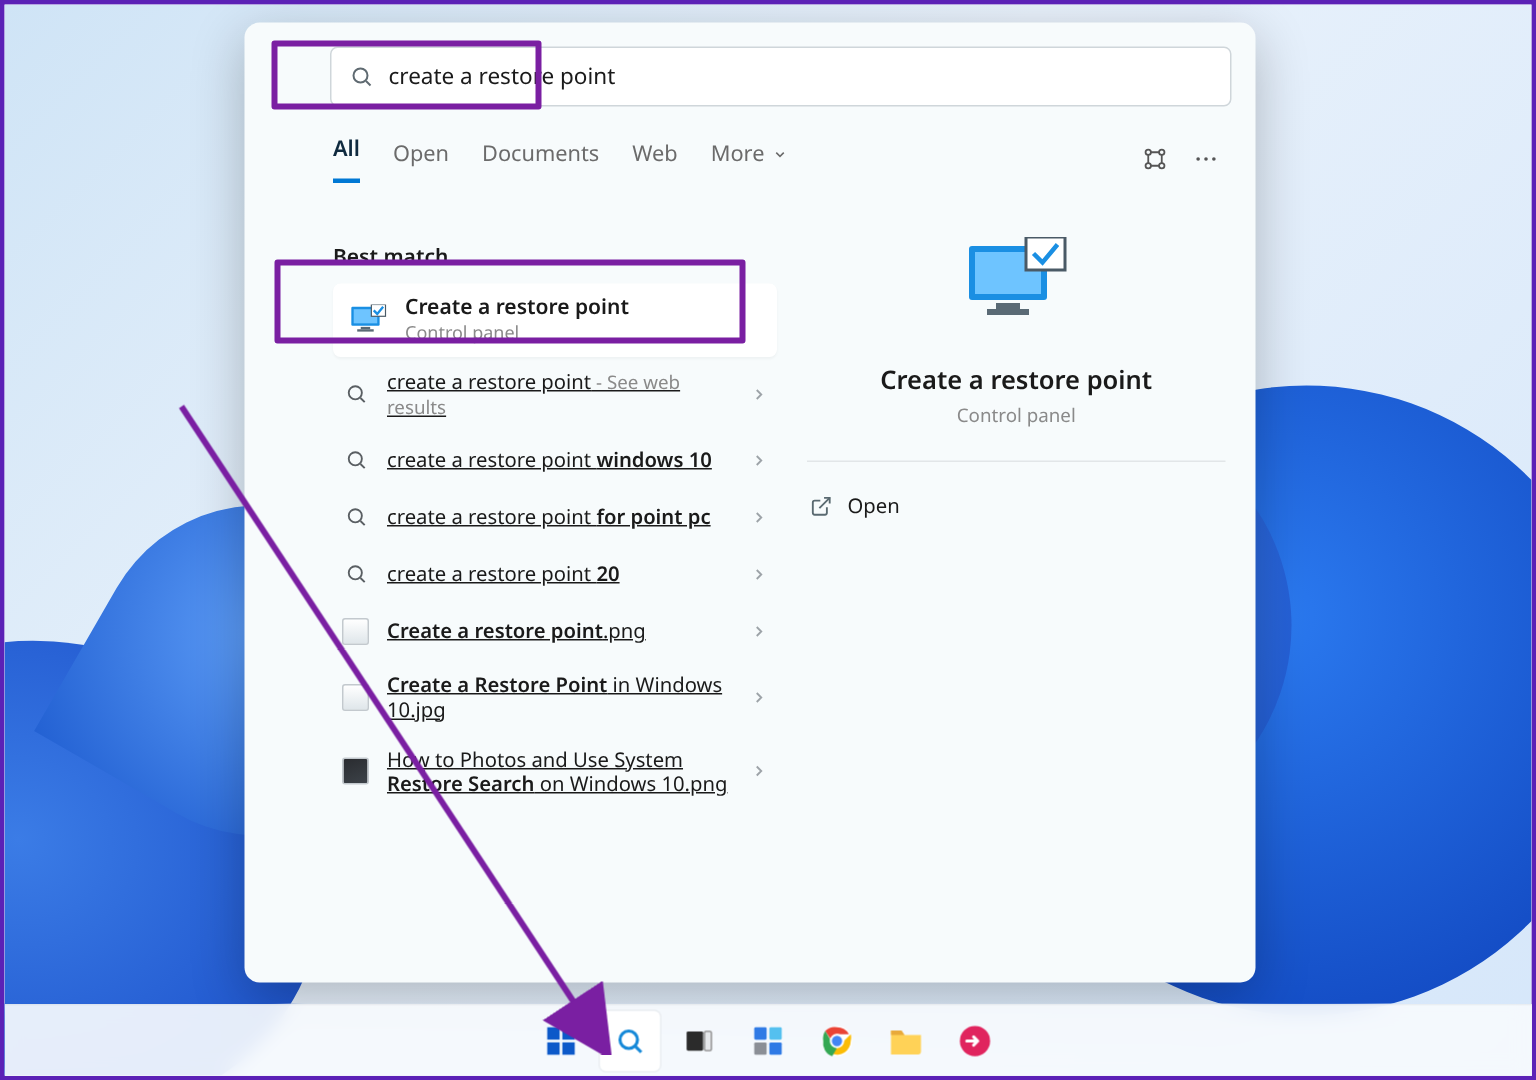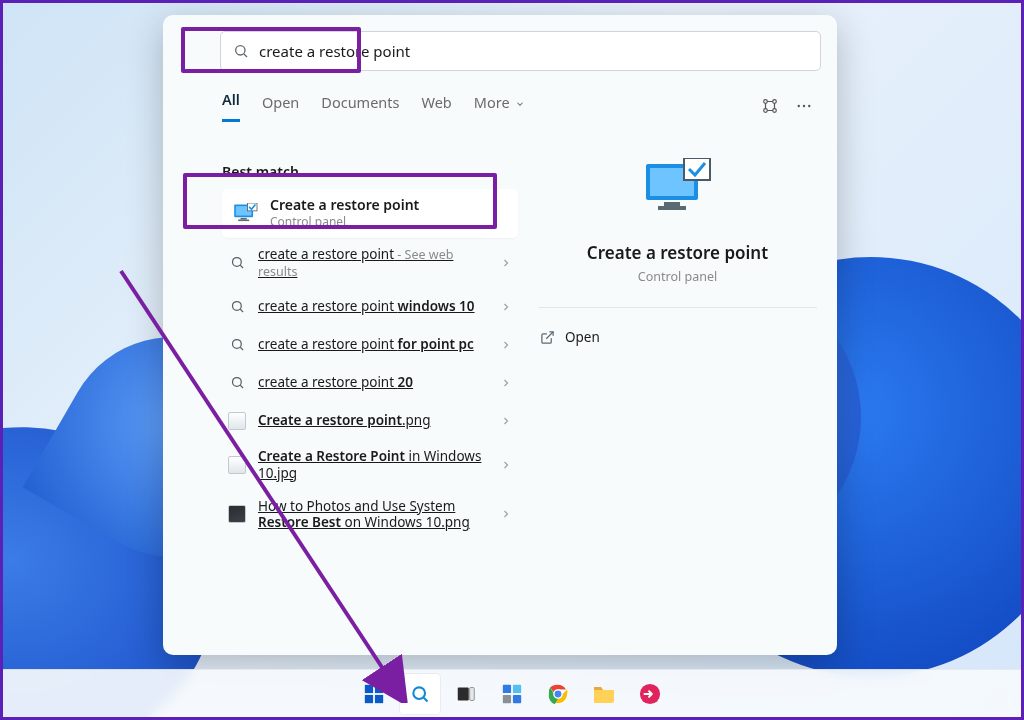--- a/index.html
+++ b/index.html
@@ -208,21 +208,21 @@
           </span>
         <span class="text"><span class="b">Create a Restore Point</span><span> in Windows 10.jpg</span></span>
         <span class="chev"><svg width="12" height="12" viewBox="0 0 24 24" fill="none" stroke="currentColor" stroke-width="2.5">
               <polyline points="9 6 15 12 9 18"></polyline>
             </svg></span>
       </div>
       <div class="row">
         <span class="lead-icon">
             <span class="thumb dark"></span>
           </span>
-        <span class="text"><span>How to Photos and Use System </span><span class="b">Restore Best</span><span> on Windows 10.png</span></span>
+        <span class="text"><span>How to Photos and Use System </span><span class="b">Restore Search</span><span> on Windows 10.png</span></span>
         <span class="chev"><svg width="12" height="12" viewBox="0 0 24 24" fill="none" stroke="currentColor" stroke-width="2.5">
               <polyline points="9 6 15 12 9 18"></polyline>
             </svg></span>
       </div>
     </div>
 
     <div class="right-col">
       <div class="preview">
         <div class="preview-icon">
           <svg width="72" height="60" viewBox="0 0 72 60">

